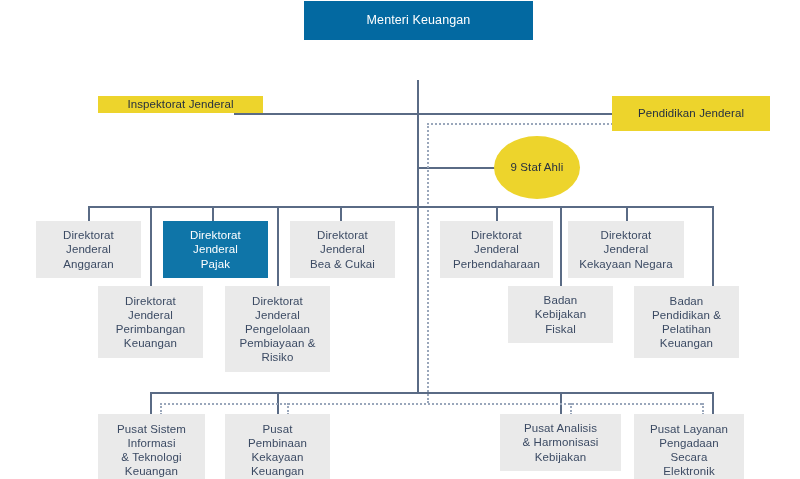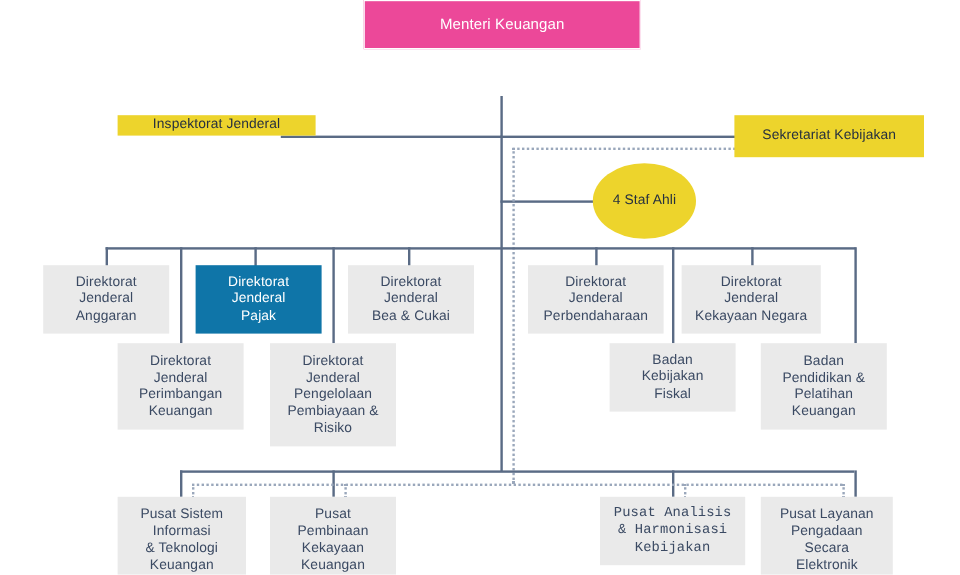--- a/index.html
+++ b/index.html
@@ -30,21 +30,21 @@
     letter-spacing: .1px;
   }
   .node .label {
     display: block;
     white-space: pre-line;
     padding: 0 4px;
   }
 
   
   .node.navy {
-    background: #ec4899;
+    background: #0369a1;
     color: #ffffff;
     font-size: 12.5px;
     border: 1px solid #ffffff;
   }
 
   
   .node.yellow {
     background: #edd42c;
     color: #26303f;
     font-size: 11.5px;
@@ -135,25 +135,25 @@
   <div class="conn-dot v" style="left:702px; top:403px; height:12px;"></div>
 
   <div class="node navy" style="left:303px; top:0px; width:231px; height:41px;">
     <span class="label">Menteri Keuangan</span>
   </div>
 
   <div class="node yellow" style="left:70px; top:96px; width:165px; height:17px;margin-left:28px;">
     <span class="label">Inspektorat Jenderal</span>
   </div>
   <div class="node yellow" style="left:612px; top:96px; width:158px; height:35px;">
-    <span class="label">Sekretariat Kebijakan</span>
+    <span class="label">Pendidikan Jenderal</span>
   </div>
 
   <div class="node ellipse" style="left:494px; top:136px; width:86px; height:63px;">
-    <span class="label">4 Staf Ahli</span>
+    <span class="label">9 Staf Ahli</span>
   </div>
 
   <div class="node grey" style="left:36px; top:221px; width:105px; height:57px;">
     <span class="label">Direktorat
 Jenderal
 Anggaran</span>
   </div>
   <div class="node blue" style="left:163px; top:221px; width:105px; height:57px;">
     <span class="label">Direktorat
 Jenderal
@@ -205,21 +205,21 @@
 Informasi
 &amp; Teknologi
 Keuangan</span>
   </div>
   <div class="node grey" style="left:225px; top:414px; width:105px; height:72px;">
     <span class="label">Pusat
 Pembinaan
 Kekayaan
 Keuangan</span>
   </div>
-  <div class="node grey" style="left:500px; top:414px; width:121px; height:57px;font-family:Liberation Mono, monospace;">
+  <div class="node grey" style="left:500px; top:414px; width:121px; height:57px;">
     <span class="label">Pusat Analisis
 &amp; Harmonisasi
 Kebijakan</span>
   </div>
   <div class="node grey" style="left:634px; top:414px; width:110px; height:72px;">
     <span class="label">Pusat Layanan
 Pengadaan
 Secara
 Elektronik</span>
   </div>

